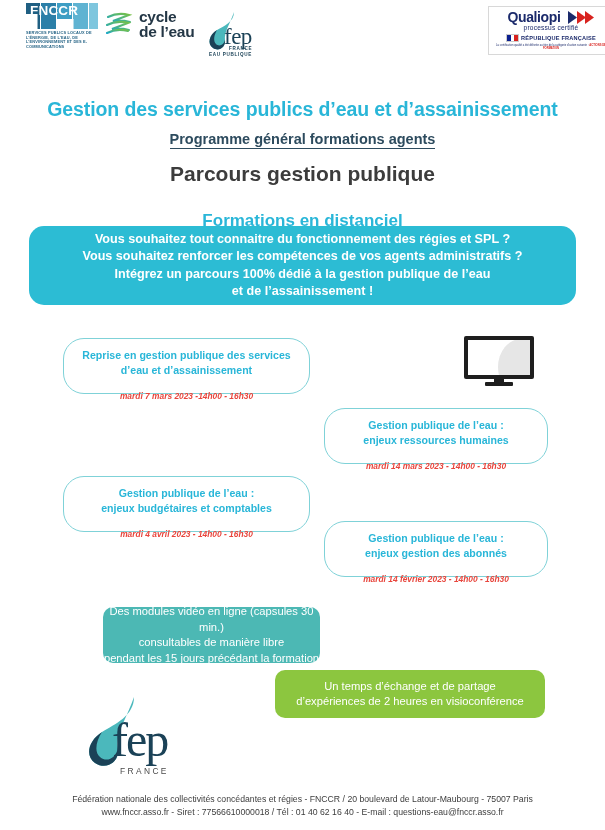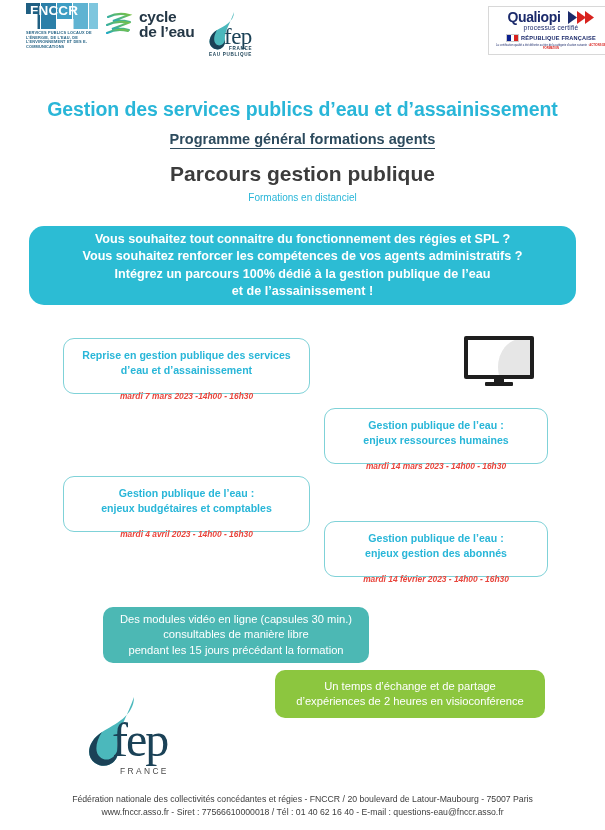--- a/index.html
+++ b/index.html
@@ -211,24 +211,25 @@
   .title-parcours {
     position: absolute;
     top: 162px; left: 0; width: 605px;
     text-align: center;
     font-size: 21px;
     font-weight: bold;
     color: #3c3c3c;
   }
   .title-distanciel {
     position: absolute;
-    top: 192px; left: 0; width: 605px;
-    text-align: center;
-    font-size: 10px;
+    top: 211px; left: 0; width: 605px;
+    text-align: center;
+    font-size: 17px;
     color: #29b6d8;
+    font-weight: bold;
   }
 
   
   .banner {
     position: absolute;
     left: 29px;
     top: 226px;
     width: 547px;
     height: 79px;
     background: #2cbcd4;
@@ -242,21 +243,21 @@
     font-weight: bold;
     font-size: 12.6px;
     line-height: 17.5px;
     text-align: center;
   }
 
   
   .course {
     position: absolute;
     border: 1.2px solid #7fd2d8;
-    border-radius: 11px;
+    border-radius: 21px;
     box-sizing: border-box;
     background: #ffffff;
     text-align: center;
     padding-top: 9px;
   }
   .course .c-title {
     font-size: 10.6px;
     font-weight: bold;
     color: #29b6d8;
     line-height: 14.5px;
@@ -328,21 +329,21 @@
     text-align: center;
     display: flex;
     flex-direction: column;
     align-items: center;
     justify-content: center;
     font-size: 11.2px;
     line-height: 15.5px;
   }
   #feature-video {
     left: 103px; top: 607px;
-    width: 266px; height: 56px;
+    width: 217px; height: 56px;
     background: #4cb8b4;
     justify-content: center;
   }
   #feature-exchange {
     left: 275px; top: 670px;
     width: 270px; height: 48px;
     background: #8cc63f;
   }
 
   

